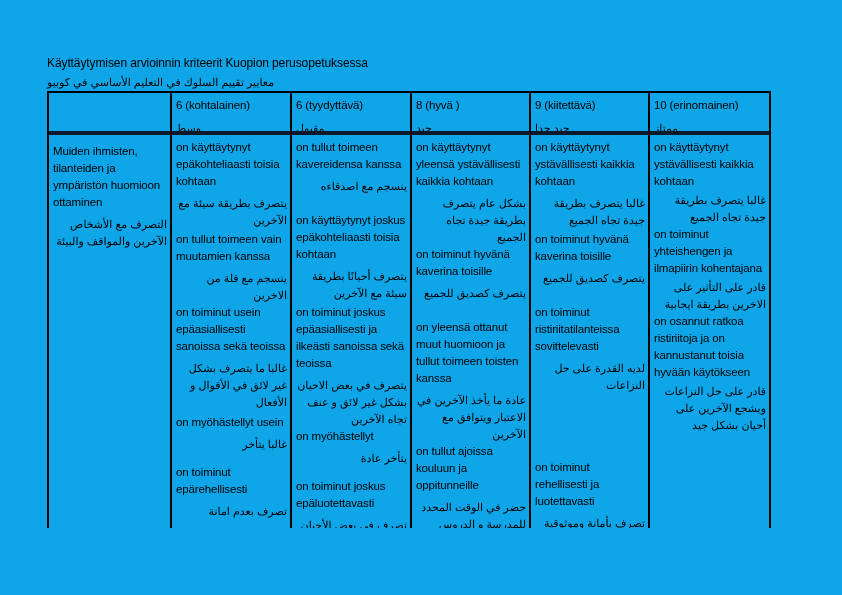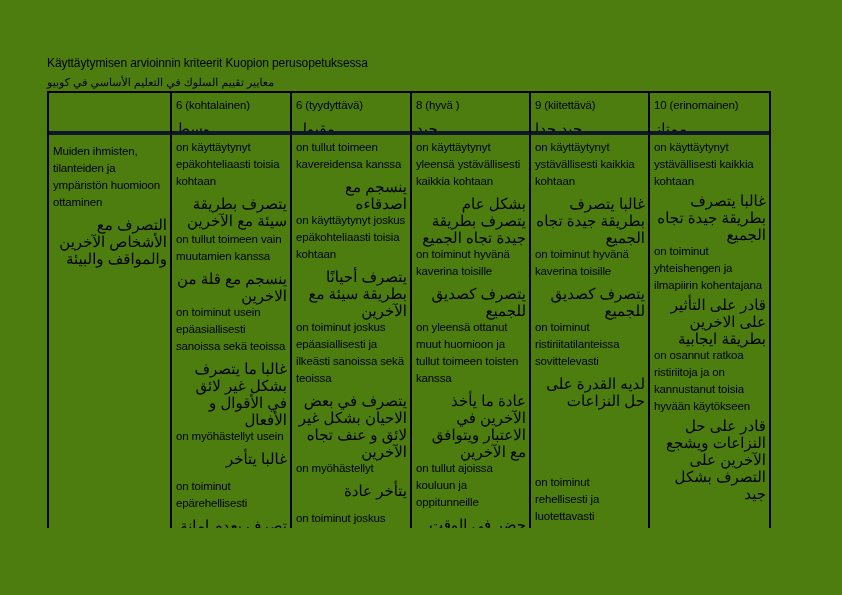--- a/index.html
+++ b/index.html
@@ -1,21 +1,21 @@
 <!DOCTYPE html>
 <html><head>
 <meta charset="utf-8">
 <style>
   * { margin: 0; padding: 0; box-sizing: border-box; }
   html, body { background: #fff; }
   .page {
     position: relative;
     width: 842px;
     height: 595px;
-    background: #4d7c0f;
+    background: #0ea5e9;
     font-family: "Liberation Sans", sans-serif;
     color: #000;
     overflow: hidden;
   }
   .title-block { position: absolute; left: 47px; top: 55px; }
   .title-fi { font-size: 12px; line-height: 16px; letter-spacing: -0.1px; }
   .title-ar { font-size: 11px; line-height: 18px; direction: rtl; display: inline-block; margin-top: 2px; }
 
   .grade-table {
     position: absolute;
@@ -24,21 +24,21 @@
     border: 2px solid #000;
     border-bottom: none;
     display: grid;
     grid-template-columns: 123px 120px 120px 119px 119px 1fr;
     grid-template-rows: 42px 1fr;
   }
   .cell { border-right: 2px solid #000; padding: 4px 3px 2px 4px; overflow: hidden; }
   .cell:nth-child(6n) { border-right: none; }
   .hcell { border-bottom: 4px solid #0f172a; }
   .fi { font-size: 11.5px; line-height: 17px; letter-spacing: -0.15px; }
-  .ar { font-size: 15px; line-height: 17px; direction: rtl; text-align: right; margin-top: 5px; }
+  .ar { font-size: 11px; line-height: 17px; direction: rtl; text-align: right; margin-top: 5px; }
   .hcell .fi { font-size: 11.5px; }
   .hcell .ar { text-align: left; margin-top: 6px; }
   .rowhead .fi { margin-top: 4px; }
   .group { display: block; }
 
   
   .colc0 .g1, .colc1 .g1, .colc2 .g1, .colc3 .g1 { min-height: 92px; }
   .colc0 .g2, .colc1 .g2, .colc2 .g2, .colc3 .g2 { min-height: 73px; }
   .colc0 .g3, .colc1 .g3 { min-height: 110px; }
   .colc0 .g4, .colc1 .g4 { min-height: 50px; }
@@ -177,18 +177,18 @@
       <div class="group g1">
         <div class="fi">on käyttäytynyt ystävällisesti kaikkia kohtaan</div>
         <div class="ar">غالبا يتصرف بطريقة جيدة تجاه الجميع</div>
       </div>
       <div class="group g2">
         <div class="fi">on toiminut yhteishengen ja ilmapiirin kohentajana</div>
         <div class="ar">قادر على التأثير على الاخرين بطريقة ايجابية</div>
       </div>
       <div class="group g3">
         <div class="fi">on osannut ratkoa ristiriitoja ja on kannustanut toisia hyvään käytökseen</div>
-        <div class="ar">قادر على حل النزاعات ويشجع الآخرين على التصرف بشكل جيد</div>
+        <div class="ar">قادر على حل النزاعات ويشجع الآخرين على أحيان بشكل جيد</div>
       </div>
     </div>
 
   </div>
 </div>
 
 </body></html>

